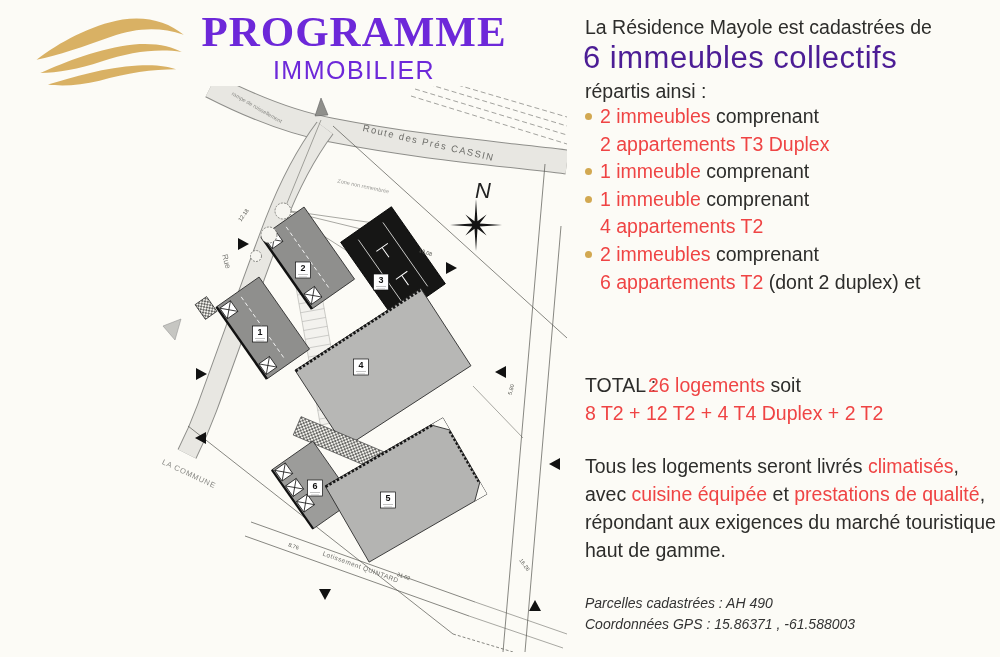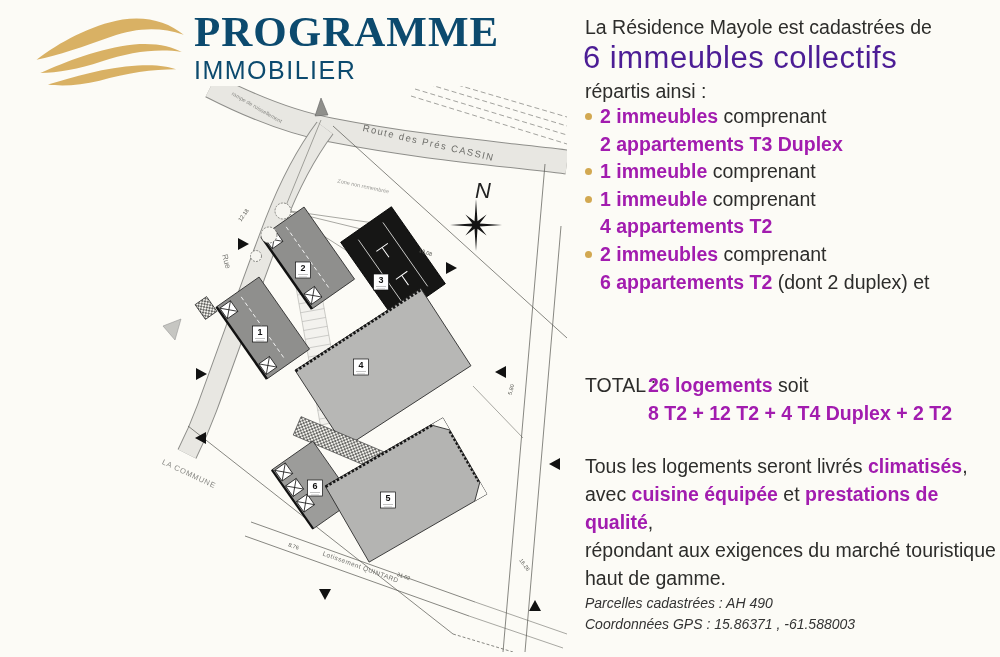--- a/index.html
+++ b/index.html
@@ -2,41 +2,41 @@
 <html><head>
 <meta charset="utf-8">
 <style>
   html,body{margin:0;padding:0;}
   body{width:1000px;height:657px;overflow:hidden;background:#fcfbf6;
        font-family:"Liberation Sans", sans-serif;-webkit-font-smoothing:antialiased;}
   .page{position:relative;width:1000px;height:657px;background:#fcfbf6;}
 
   
   .logo-wave{position:absolute;left:28px;top:10px;width:168px;height:86px;}
-  .logo-text{position:absolute;left:194px;top:8px;width:342px;text-align:left;color:#0c4a6e;}
+  .logo-text{position:absolute;left:183px;top:8px;width:342px;text-align:center;color:#6d28d9;}
   .logo-title{font-family:"Liberation Serif", serif;font-weight:bold;font-size:43px;
               letter-spacing:1px;line-height:48px;}
   .logo-sub{font-size:25px;letter-spacing:1.5px;line-height:26px;margin-top:1px;font-weight:500;}
 
   
   .plan{position:absolute;left:93px;top:86px;width:474px;height:566px;}
   .plan text{font-family:"Liberation Sans", sans-serif;}
   .dk{color:#2d2d2b;}
-  .tb{color:#a21caf;font-weight:bold;}
+  .tb{color:#ef4444;font-weight:normal;}
   .intro1{position:absolute;left:585px;top:16px;font-size:19.5px;}
   .headline{position:absolute;left:583px;top:40px;font-size:31px;color:#4c1d95;letter-spacing:0.5px;}
   .intro2{position:absolute;left:585px;top:80px;font-size:19.5px;}
   .bullets{position:absolute;left:585px;top:103px;margin:0;padding:0;list-style:none;font-size:19.5px;}
   .bullets li{position:relative;padding-left:15px;}
   .bullets li::before{content:'';position:absolute;left:0;top:10px;width:7px;height:7px;
                       border-radius:50%;background:#d2a851;}
   .ln{line-height:27.6px;white-space:nowrap;}
   .total{position:absolute;left:585px;top:372px;font-size:19.5px;line-height:28px;}
   .total .lbl{display:inline-block;width:63px;}
-  .total2{margin-left:63px;}
+  .total2{}
   .para{position:absolute;left:585px;top:452px;font-size:19.5px;line-height:28px;}
   .footnote{position:absolute;left:585px;top:593px;font-size:14px;line-height:21px;
             font-style:italic;color:#333;}
 </style>
 </head>
 <body>
 
 <div class="page">
 
   <svg class="logo-wave" viewBox="0 0 170 90">

